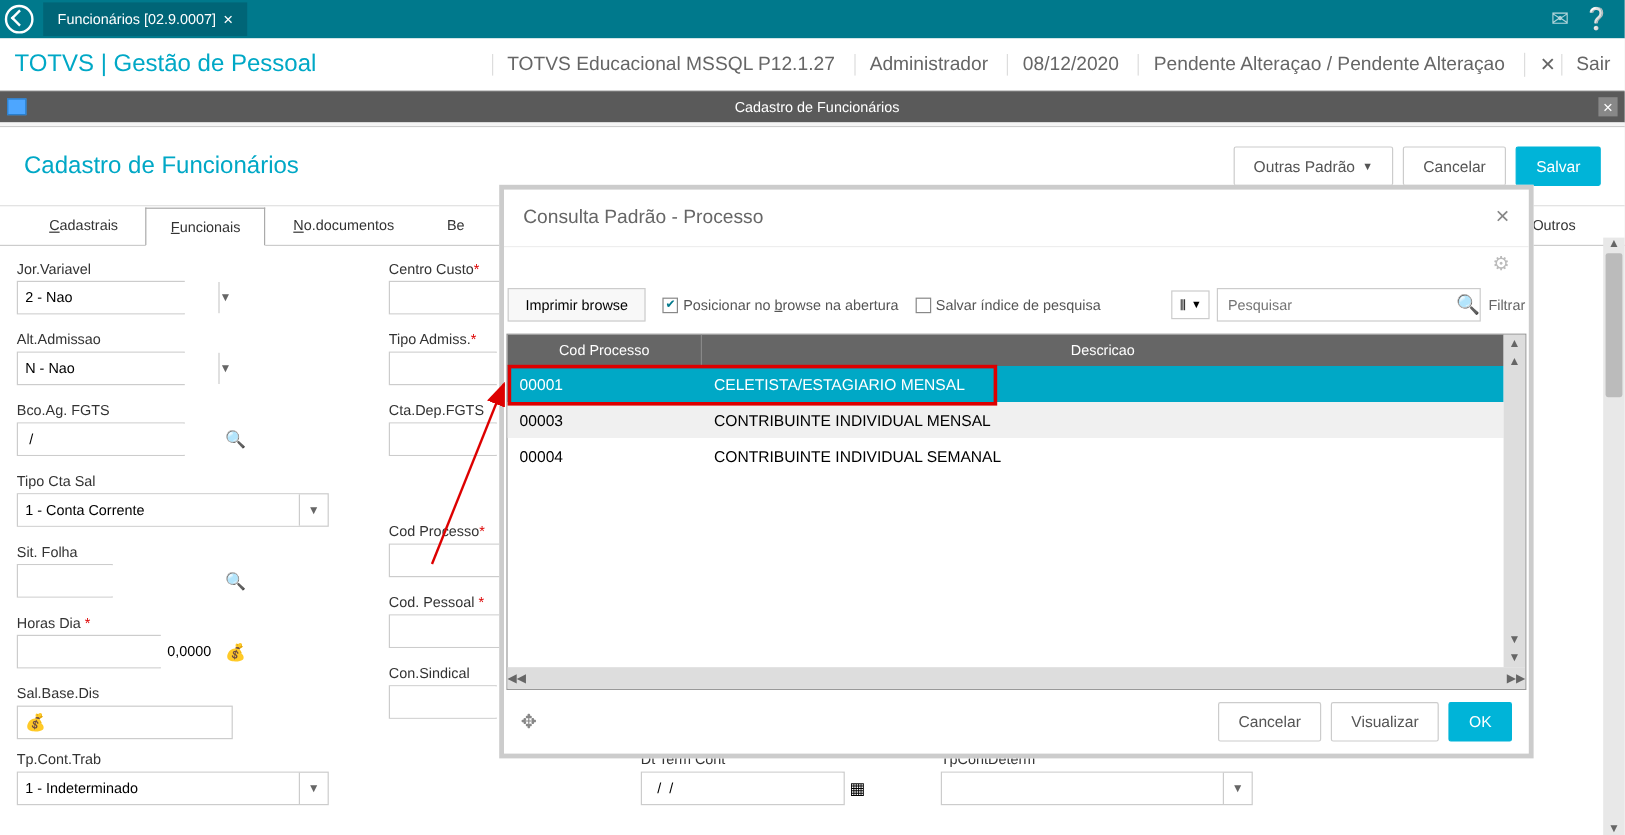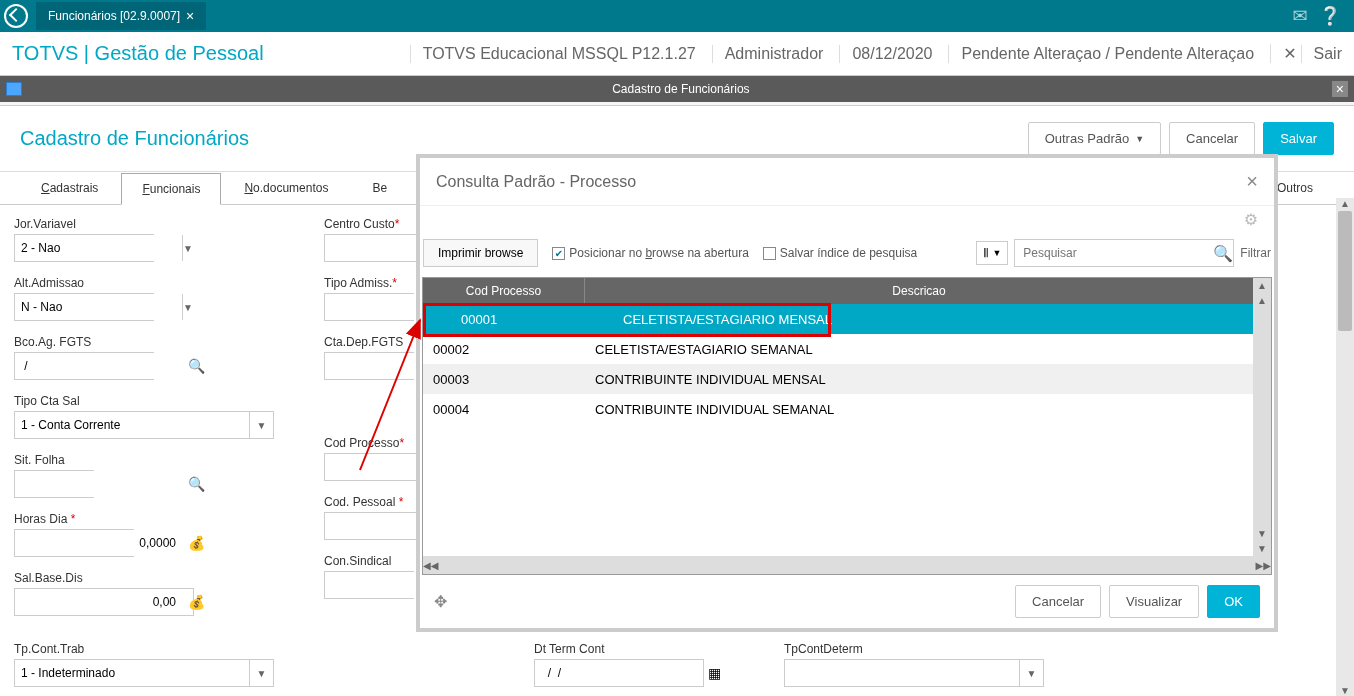--- a/index.html
+++ b/index.html
@@ -45,21 +45,21 @@
     .field-input { border: 1px solid #ccc; height: 28px; display: flex; align-items: center; background: #fff; }
     .field-input input { border: none; padding: 0 6px; font-size: 12px; flex: 1; outline: none; height: 100%; }
     .field-input .dd-arrow { width: 24px; text-align: center; border-left: 1px solid #ccc; cursor: pointer; color: #666; font-size: 10px; height: 100%; display: flex; align-items: center; justify-content: center; }
     .field-input.wide { width: 260px; }
     .field-input.mid { width: 140px; }
     .field-input.narrow { width: 120px; }
     .field-input .search-icon { padding: 0 6px; cursor: pointer; font-size: 14px; }
     .field-input .money-icon { padding: 0 6px; font-size: 14px; }
     .text-right input { text-align: right; }
     
-    .bottom-fields { position: absolute; bottom: 8px; left: 14px; display: flex; gap: 80px; }
+    .bottom-fields { position: absolute; bottom: 24px; left: 14px; display: flex; gap: 80px; }
     
     .modal-overlay { position: absolute; top: 154px; left: 416px; width: 862px; height: 478px; background: #fff; border: 4px solid #ccc; z-index: 100; display: flex; flex-direction: column; }
     .modal-header { padding: 12px 16px; display: flex; align-items: center; border-bottom: 1px solid #eee; }
     .modal-title { font-size: 16px; color: #666; }
     .modal-close { margin-left: auto; cursor: pointer; font-size: 20px; color: #888; }
     .modal-toolbar { padding: 10px 3px; display: flex; align-items: center; gap: 14px; }
     .modal-toolbar .btn-small { padding: 6px 14px; border: 1px solid #ccc; font-size: 12px; background: #f8f8f8; cursor: pointer; }
     .chk { display: flex; align-items: center; gap: 4px; font-size: 12px; color: #555; }
     .chk-box { width: 13px; height: 13px; border: 1px solid #888; display: flex; align-items: center; justify-content: center; font-size: 10px; color: #00798c; }
     .search-group { margin-left: auto; display: flex; align-items: center; gap: 6px; }
@@ -71,21 +71,21 @@
     
     .modal-table { flex: 1; border: 1px solid #999; margin: 0 2px; display: flex; flex-direction: column; position: relative; }
     .table-inner { flex: 1; display: flex; }
     .table-main { flex: 1; }
     .table-header { display: flex; background: #666; color: #fff; font-size: 12px; }
     .th { padding: 6px 10px; text-align: center; }
     .th1 { width: 162px; border-right: 1px solid #888; }
     .th2 { flex: 1; }
     .table-body { font-size: 13px; }
     .tr { display: flex; height: 30px; align-items: center; }
-    .tr.selected { background: #00a8c6; color: #fff; padding-left: 28px; }
+    .tr.selected { background: #00a8c6; color: #fff; }
     .tr.alt { background: #f0f0f0; }
     .td1 { width: 162px; padding: 0 10px; }
     .td2 { flex: 1; padding: 0 10px; }
     .table-scroll { width: 18px; background: #ddd; display: flex; flex-direction: column; justify-content: space-between; align-items: center; font-size: 10px; color: #666; }
     .table-scroll span { cursor: pointer; padding: 2px; }
     .table-hscroll { height: 18px; background: #ddd; display: flex; justify-content: space-between; align-items: center; font-size: 10px; color: #666; margin-top: auto; }
     
     .highlight-box { position: absolute; border: 3px solid #d00; pointer-events: none; }
     .highlight-row { top: 25px; left: 0; width: 408px; height: 34px; }
     .arrow-svg { position: absolute; top: 310px; left: 280px; z-index: 150; pointer-events: none; }
@@ -193,21 +193,20 @@
     <div class="field-group">
       <label class="field-label"><span>Horas Dia</span><span class="req"> *</span></label>
       <div class="field-input narrow text-right">
         <input value="0,0000" style="">
         <span class="money-icon">💰</span>
       </div>
     </div>
     <div class="field-group">
       <label class="field-label">Sal.Base.Dis</label>
       <div class="field-input text-right" style="width:180px">
-        <input value="0,00" style="">
         <span class="money-icon">💰</span>
       </div>
     </div>
   </div>
 
   <div class="form-col">
     <div class="field-group">
       <label class="field-label"><span>Centro Custo</span><span class="req">*</span></label>
       <div class="field-input narrow">
           <input style="">
@@ -314,24 +313,20 @@
       <div class="table-main">
         <div class="table-header">
           <div class="th th1">Cod Processo</div>
           <div class="th th2">Descricao</div>
         </div>
         <div class="table-body">
           <div class="tr selected">
             <div class="td1">00001</div>
             <div class="td2">CELETISTA/ESTAGIARIO MENSAL</div>
           </div>
-          <div class="tr">
-            <div class="td1">00002</div>
-            <div class="td2">CELETISTA/ESTAGIARIO SEMANAL</div>
-          </div>
           <div class="tr alt">
             <div class="td1">00003</div>
             <div class="td2">CONTRIBUINTE INDIVIDUAL MENSAL</div>
           </div>
           <div class="tr">
             <div class="td1">00004</div>
             <div class="td2">CONTRIBUINTE INDIVIDUAL SEMANAL</div>
           </div>
         </div>
       </div>

